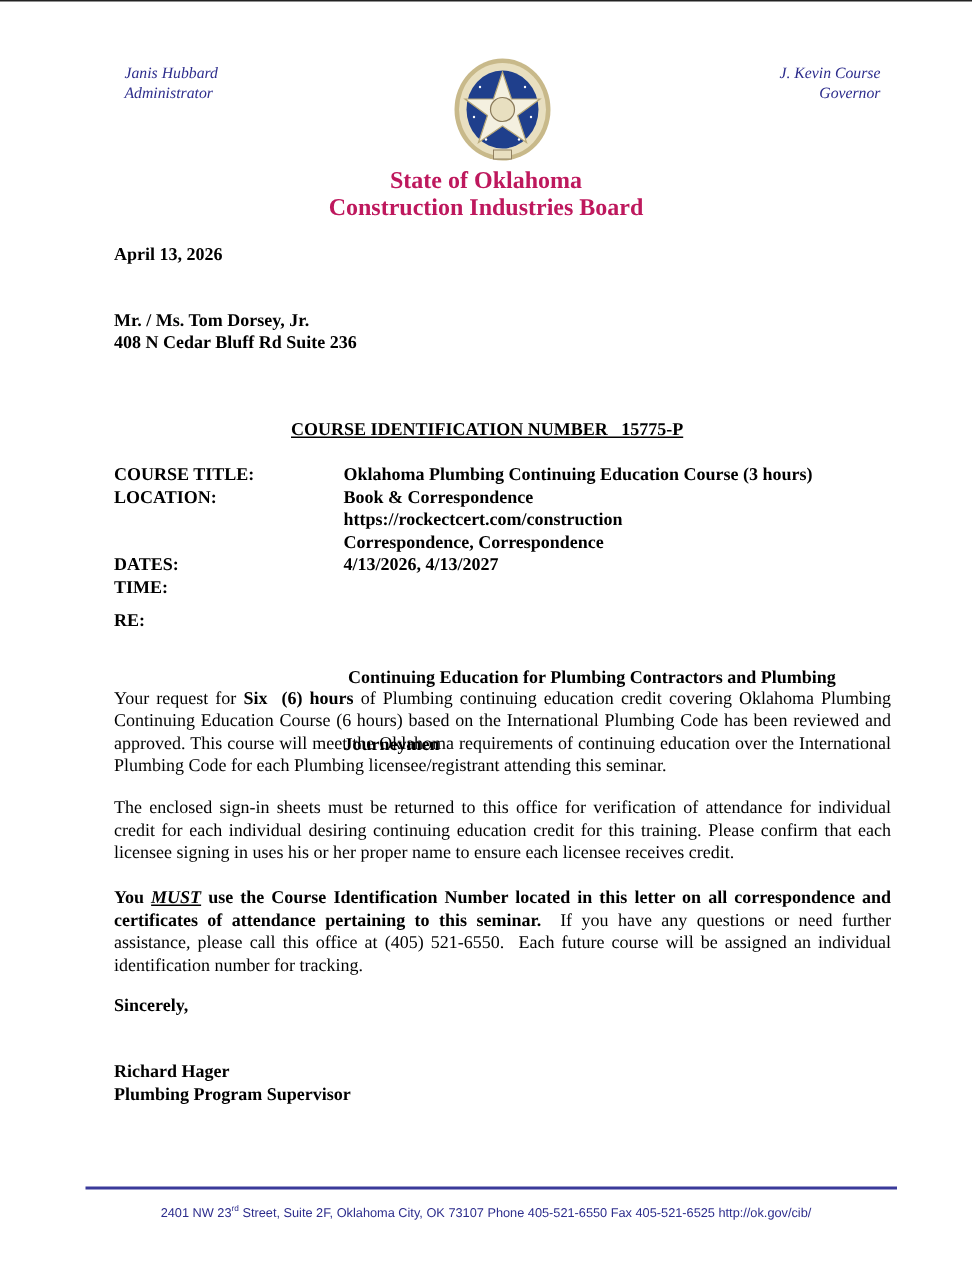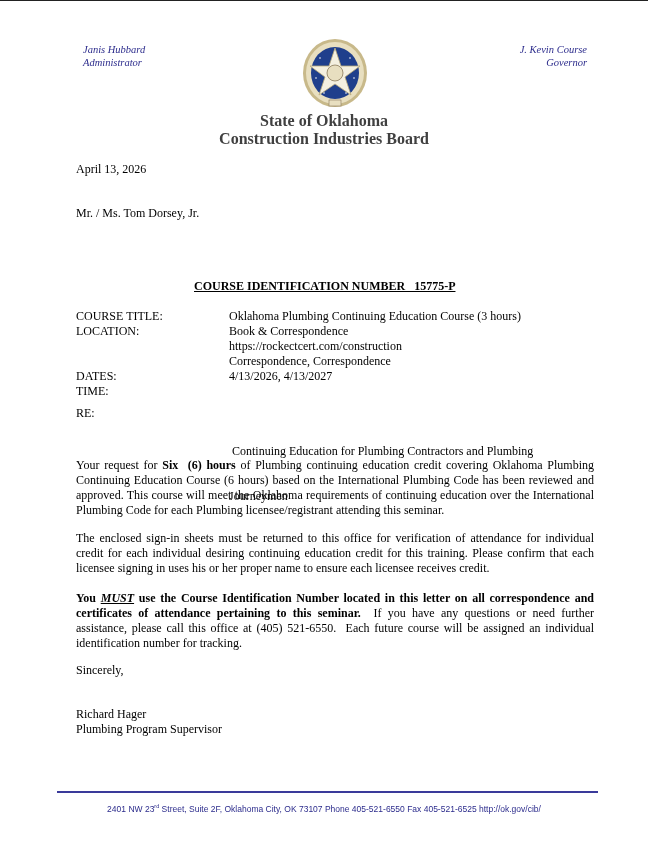--- a/index.html
+++ b/index.html
@@ -6,24 +6,24 @@
     body {
       width: 648px; height: 842px; position: relative; overflow: hidden;
       background: #ffffff;
       font-family: "Liberation Serif", "DejaVu Serif", serif;
       color: #000;
     }
     .topbar { position: absolute; left: 0; top: 0; width: 648px; height: 1px; background: #222; }
     .hdr-left { position: absolute; left: 83px; top: 43px; font-style: italic; font-size: 10.5px; color: #2c2c8c; line-height: 13px; }
     .hdr-right { position: absolute; right: 61px; top: 43px; font-style: italic; font-size: 10.5px; color: #2c2c8c; line-height: 13px; text-align: right; }
     .seal { position: absolute; left: 302px; top: 38px; width: 66px; height: 72px; }
-    .org { position: absolute; left: 0; width: 648px; text-align: center; font-weight: bold; color: #404040; font-size: 16px; line-height: 21px; }
+    .org { position: absolute; left: 0; width: 648px; text-align: center; font-weight: bold; color: #be185d; font-size: 16px; line-height: 21px; }
     .org.l1 { top: 110px; }
     .org.l2 { top: 128px; }
-    .t { position: absolute; font-size: 12px; line-height: 15px; white-space: nowrap; }
+    .t { position: absolute; font-size: 12px; line-height: 15px; white-space: nowrap; font-weight: bold; }
     .date { left: 76px; top: 162px; }
     .addr { left: 76px; top: 206px; }
     .course-id { position: absolute; left: 194px; top: 279px; font-size: 12px; font-weight: bold; text-decoration: underline; white-space: pre; }
     .field-label { left: 76px; }
     .field-val { left: 229px; }
     .para { position: absolute; left: 76px; width: 518px; font-size: 12px; line-height: 15px; text-align: justify; }
     .p1 { top: 458px; }
     .p2 { top: 531px; }
     .p3 { top: 591px; }
     .sig { left: 76px; }
@@ -63,20 +63,21 @@
   <div>Governor</div>
 </div>
 
 <div class="org l1">State of Oklahoma</div>
 <div class="org l2">Construction Industries Board</div>
 
 <div class="t date">April 13, 2026</div>
 
 <div class="t addr">
   <div>Mr. / Ms. Tom  Dorsey, Jr.</div>
+  <div>408 N Cedar Bluff Rd Suite 236</div>
 </div>
 
 <div class="course-id">COURSE IDENTIFICATION NUMBER   15775-P</div>
 
 <div class="t field-label" style="top:309px">COURSE TITLE:</div>
 <div class="t field-val" style="top:309px">Oklahoma Plumbing Continuing Education Course (3 hours)</div>
 
 <div class="t field-label" style="top:324px">LOCATION:</div>
 <div class="t field-val" style="top:324px">
   <div>Book &amp; Correspondence</div>

